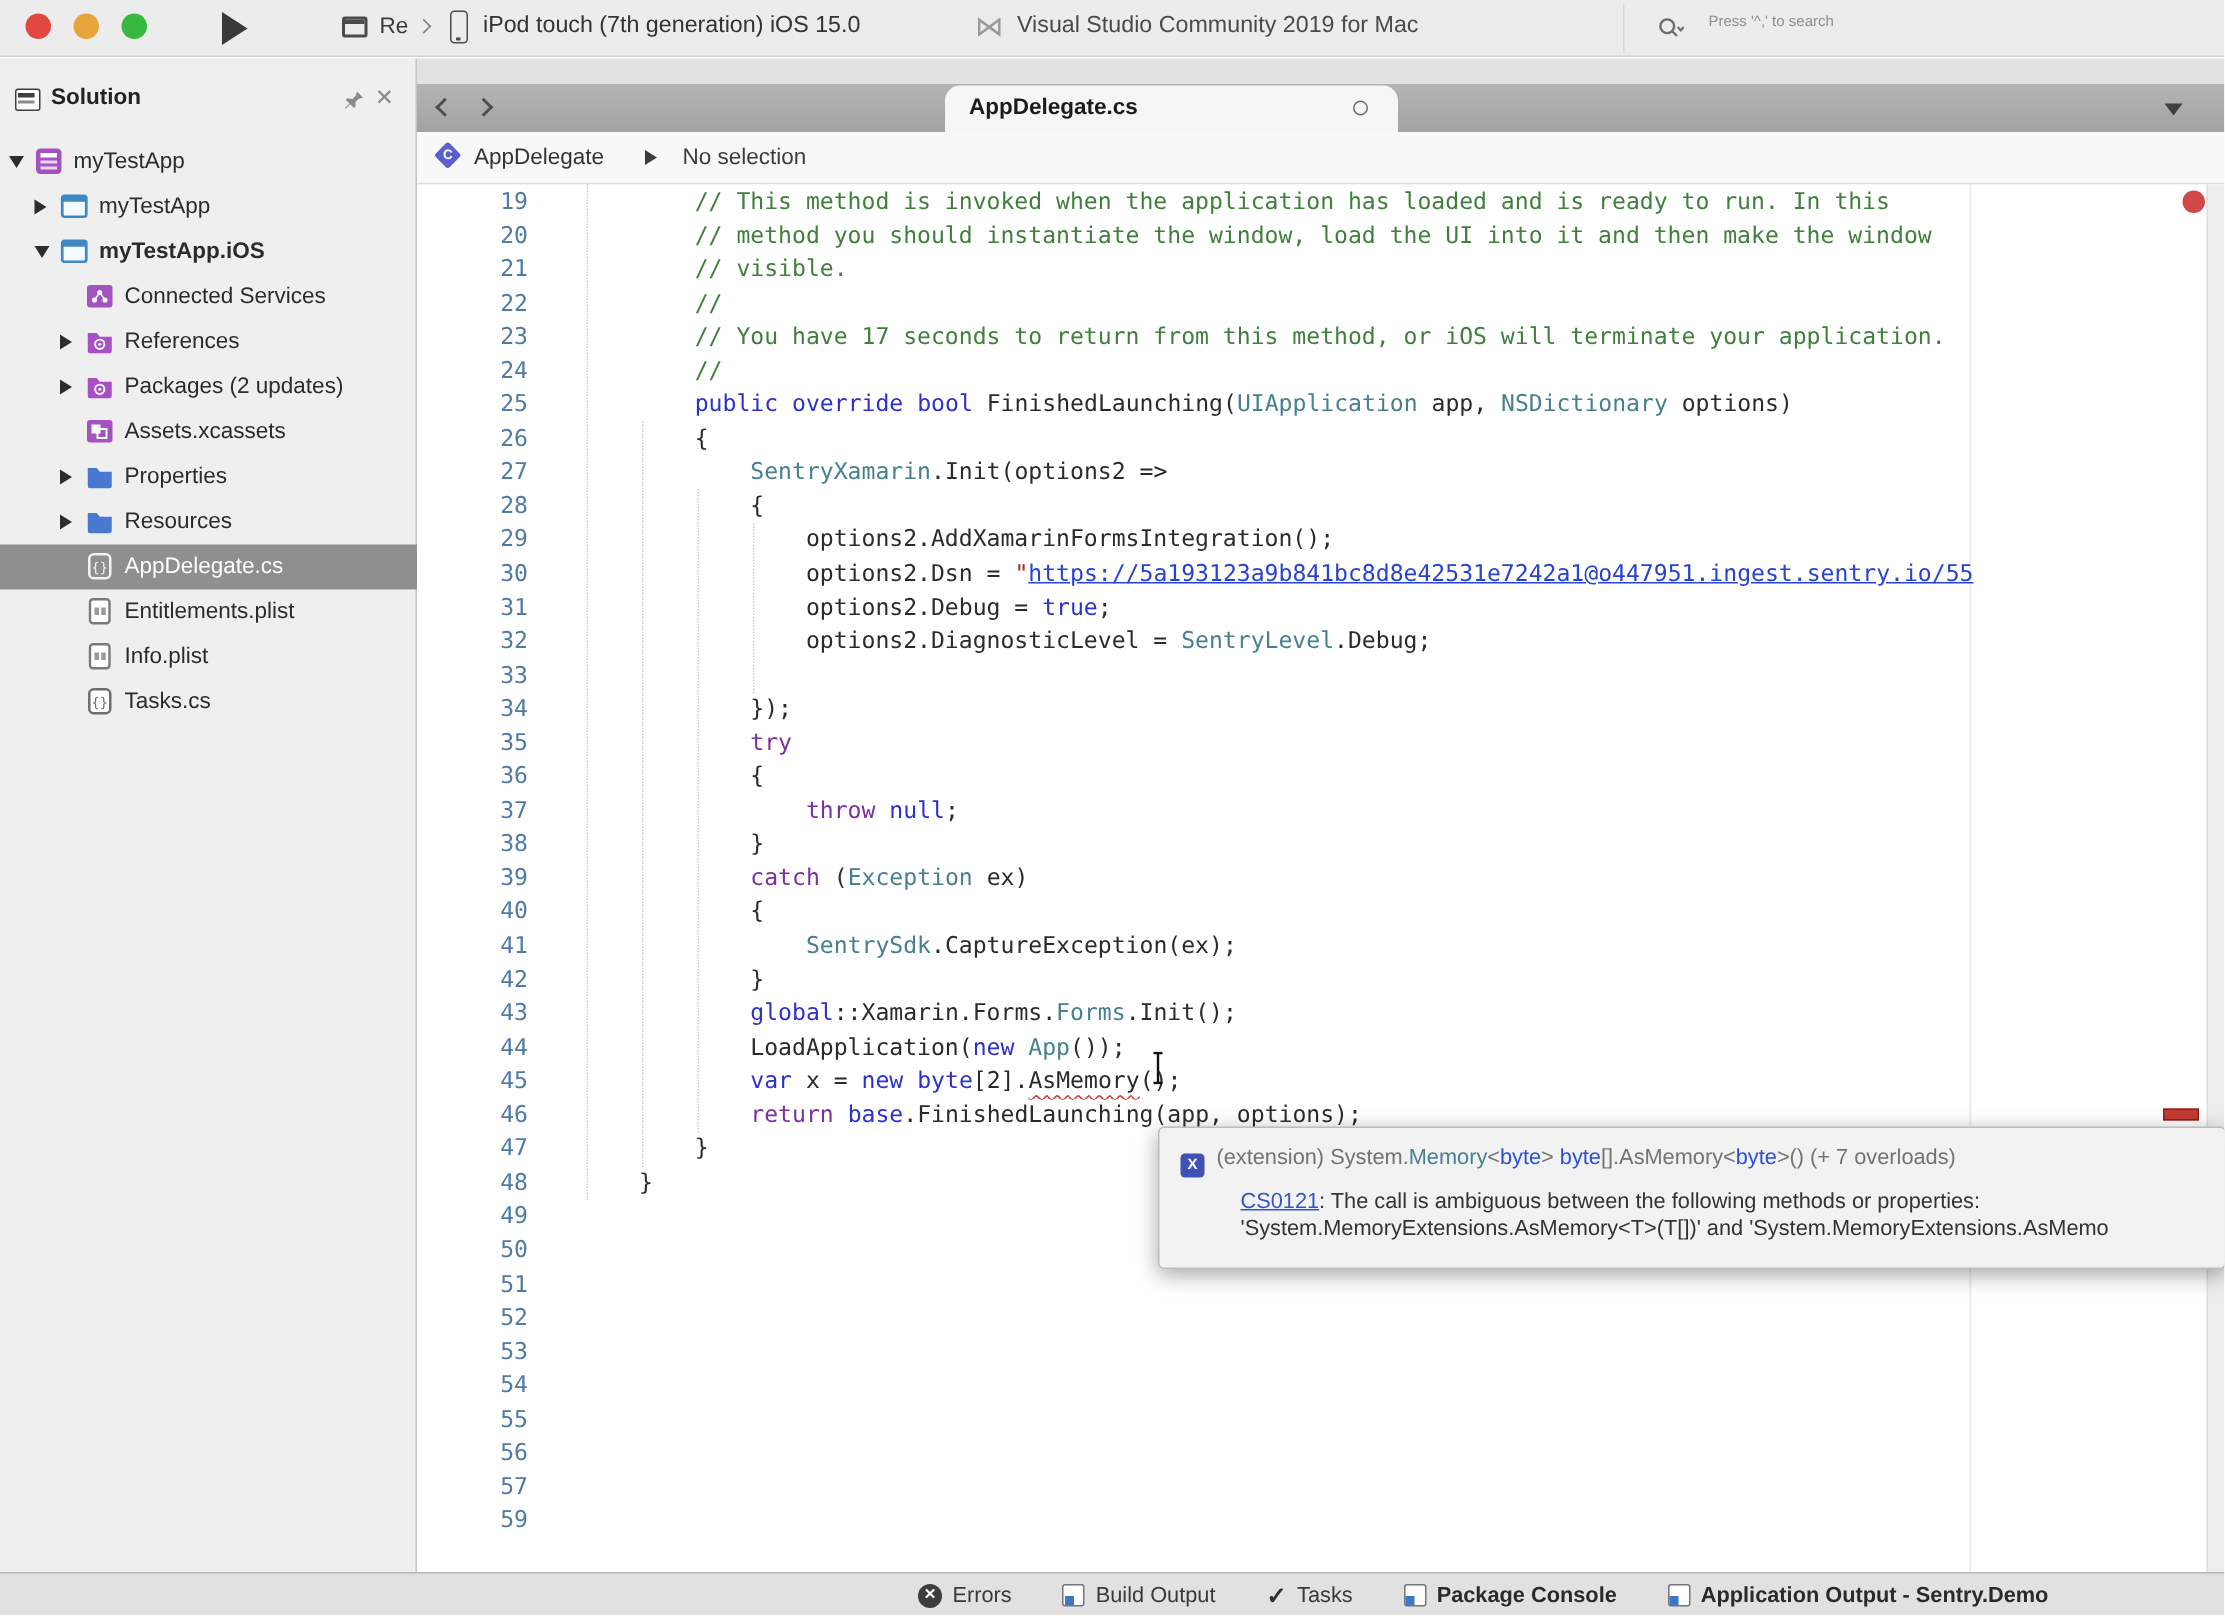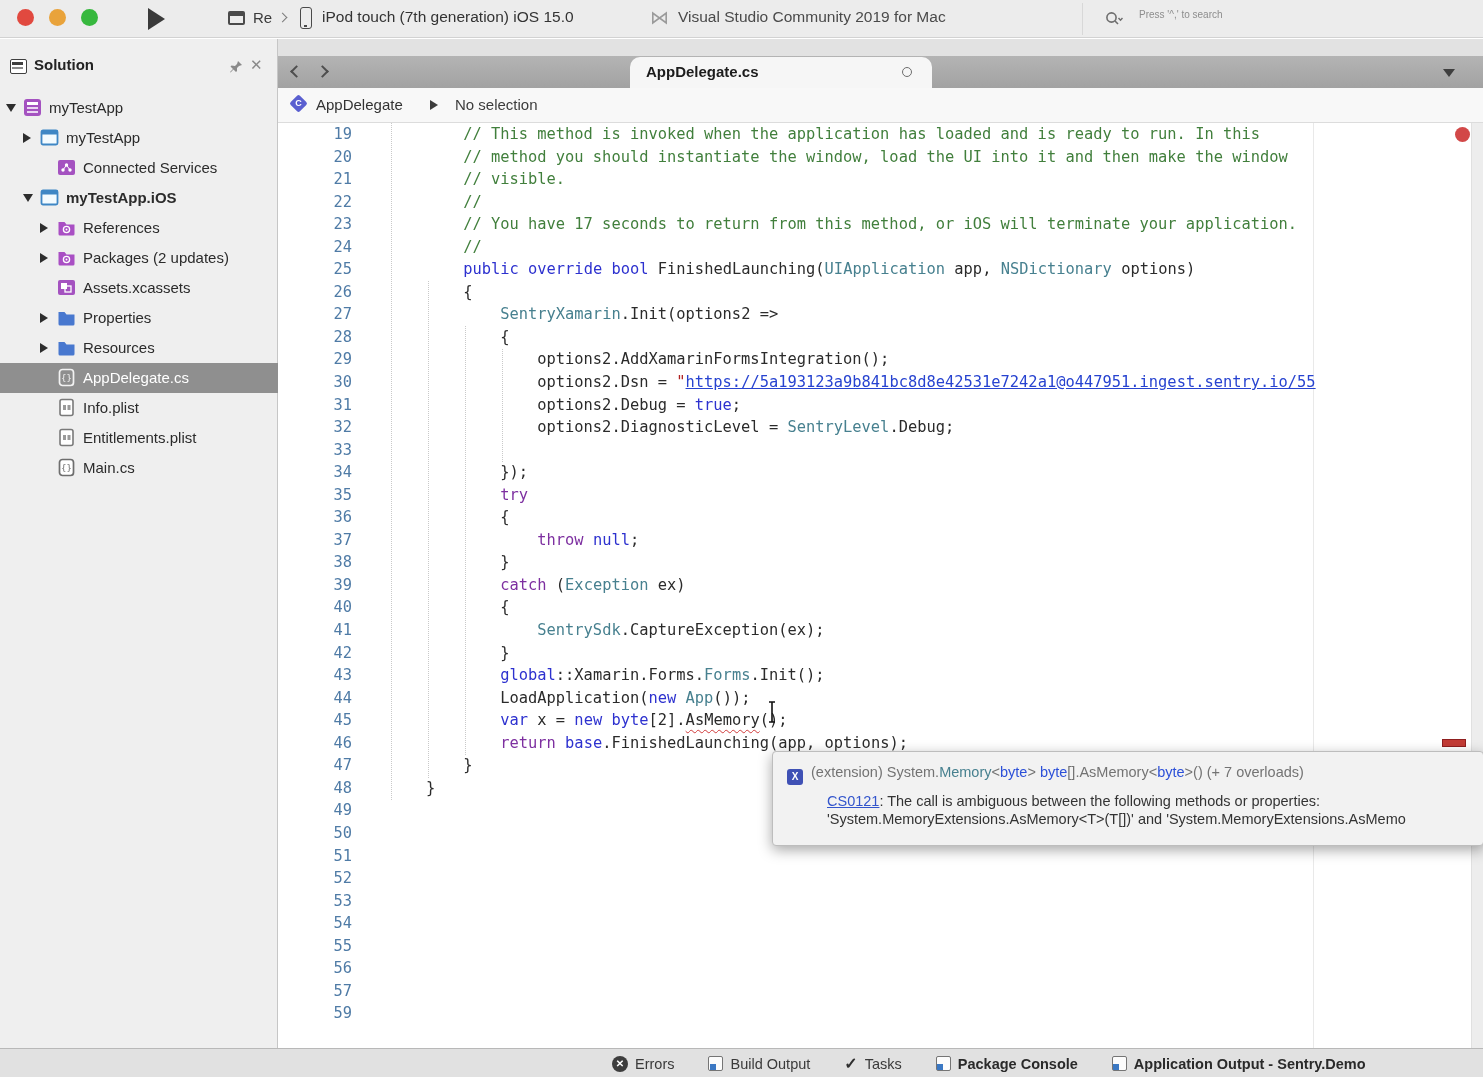--- a/index.html
+++ b/index.html
@@ -163,38 +163,38 @@
         </div>
         <div class="tree-row">
           <span class="tree-expander exp-closed" style="left: 23px;"></span>
           <span class="tree-icon" style="left: 40px;"><svg width="19" height="19" viewBox="0 0 19 19">
               <rect x="1.5" y="2.5" width="16" height="14" rx="1.5" fill="#f3fbff" stroke="#3f87c5" stroke-width="1.8"></rect>
               <rect x="1.5" y="2.5" width="16" height="4" fill="#3f87c5"></rect>
             </svg></span>
           <span class="tree-label" style="left: 66px;">myTestApp</span>
         </div>
         <div class="tree-row">
+          <span class="tree-expander exp-open" style="left: 23px;"></span>
+          <span class="tree-icon" style="left: 40px;"><svg width="19" height="19" viewBox="0 0 19 19">
+              <rect x="1.5" y="2.5" width="16" height="14" rx="1.5" fill="#f3fbff" stroke="#3f87c5" stroke-width="1.8"></rect>
+              <rect x="1.5" y="2.5" width="16" height="4" fill="#3f87c5"></rect>
+            </svg></span>
+          <span class="tree-label bold" style="left: 66px;">myTestApp.iOS</span>
+        </div>
+        <div class="tree-row">
           <span class="tree-icon" style="left: 57px;"><svg width="19" height="19" viewBox="0 0 19 19">
               <rect x="1" y="2" width="17" height="15" rx="2" fill="#a452c0"></rect>
               <circle cx="9.5" cy="7" r="1.7" fill="#fff"></circle>
               <circle cx="6" cy="12" r="1.7" fill="#fff"></circle>
               <circle cx="13" cy="12" r="1.7" fill="#fff"></circle>
               <path d="M9.5 7 L6 12 M9.5 7 L13 12" stroke="#fff" stroke-width="1"></path>
             </svg></span>
           <span class="tree-label" style="left: 83px;">Connected Services</span>
         </div>
         <div class="tree-row">
-          <span class="tree-expander exp-open" style="left: 23px;"></span>
-          <span class="tree-icon" style="left: 40px;"><svg width="19" height="19" viewBox="0 0 19 19">
-              <rect x="1.5" y="2.5" width="16" height="14" rx="1.5" fill="#f3fbff" stroke="#3f87c5" stroke-width="1.8"></rect>
-              <rect x="1.5" y="2.5" width="16" height="4" fill="#3f87c5"></rect>
-            </svg></span>
-          <span class="tree-label bold" style="left: 66px;">myTestApp.iOS</span>
-        </div>
-        <div class="tree-row">
           <span class="tree-expander exp-closed" style="left: 40px;"></span>
           <span class="tree-icon" style="left: 57px;"><svg width="19" height="19" viewBox="0 0 19 19">
               <path d="M1.5 4 h6 l2 2.5 h8 v9.5 a1.5 1.5 0 0 1 -1.5 1.5 h-13 a1.5 1.5 0 0 1 -1.5 -1.5 z" fill="#a94fc4"></path>
               <circle cx="9.5" cy="11.5" r="3.1" fill="none" stroke="#fff" stroke-width="1.3"></circle>
               <circle cx="9.5" cy="11.5" r="1" fill="#fff"></circle>
             </svg></span>
           <span class="tree-label" style="left: 83px;">References</span>
         </div>
         <div class="tree-row">
           <span class="tree-expander exp-closed" style="left: 40px;"></span>
@@ -233,36 +233,36 @@
               <text x="9.5" y="13" font-size="9" text-anchor="middle" fill="#f2f2f2" font-family="monospace">{}</text>
             </svg></span>
           <span class="tree-label" style="left: 83px;">AppDelegate.cs</span>
         </div>
         <div class="tree-row">
           <span class="tree-icon" style="left: 57px;"><svg width="19" height="19" viewBox="0 0 19 19">
               <rect x="3" y="1.5" width="13" height="16" rx="2" fill="#fff" stroke="#7a7a7a" stroke-width="1.6"></rect>
               <rect x="6" y="7" width="3" height="5" fill="#9a9a9a"></rect>
               <rect x="10.5" y="7" width="3" height="5" fill="#9a9a9a"></rect>
             </svg></span>
-          <span class="tree-label" style="left: 83px;">Info.plist</span>
+          <span class="tree-label" style="left: 83px;">Entitlements.plist</span>
         </div>
         <div class="tree-row">
           <span class="tree-icon" style="left: 57px;"><svg width="19" height="19" viewBox="0 0 19 19">
               <rect x="3" y="1.5" width="13" height="16" rx="2" fill="#fff" stroke="#7a7a7a" stroke-width="1.6"></rect>
               <rect x="6" y="7" width="3" height="5" fill="#9a9a9a"></rect>
               <rect x="10.5" y="7" width="3" height="5" fill="#9a9a9a"></rect>
             </svg></span>
-          <span class="tree-label" style="left: 83px;">Entitlements.plist</span>
+          <span class="tree-label" style="left: 83px;">Info.plist</span>
         </div>
         <div class="tree-row">
           <span class="tree-icon" style="left: 57px;"><svg width="19" height="19" viewBox="0 0 19 19">
               <rect x="2.5" y="1.5" width="14" height="16" rx="3" fill="#fff" stroke="#6e6e6e" stroke-width="1.7"></rect>
               <text x="9.5" y="13" font-size="9" text-anchor="middle" fill="#6e6e6e" font-family="monospace">{}</text>
             </svg></span>
-          <span class="tree-label" style="left: 83px;">Main.cs</span>
+          <span class="tree-label" style="left: 83px;">Tasks.cs</span>
         </div>
       </div>
   </div>
 
   <div class="tabstrip">
     <span class="nav-chev nav-back"></span>
     <span class="nav-chev nav-fwd"></span>
     <div class="tab-active">
       <span class="tab-label">AppDelegate.cs</span>
       <span class="tab-dirty"></span>

